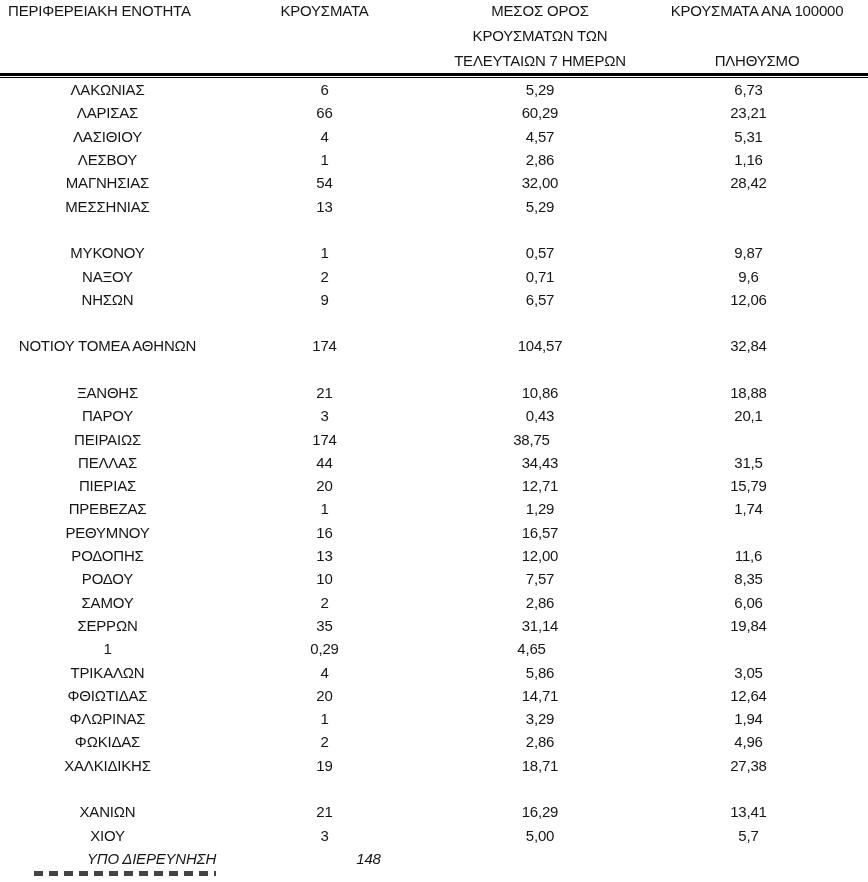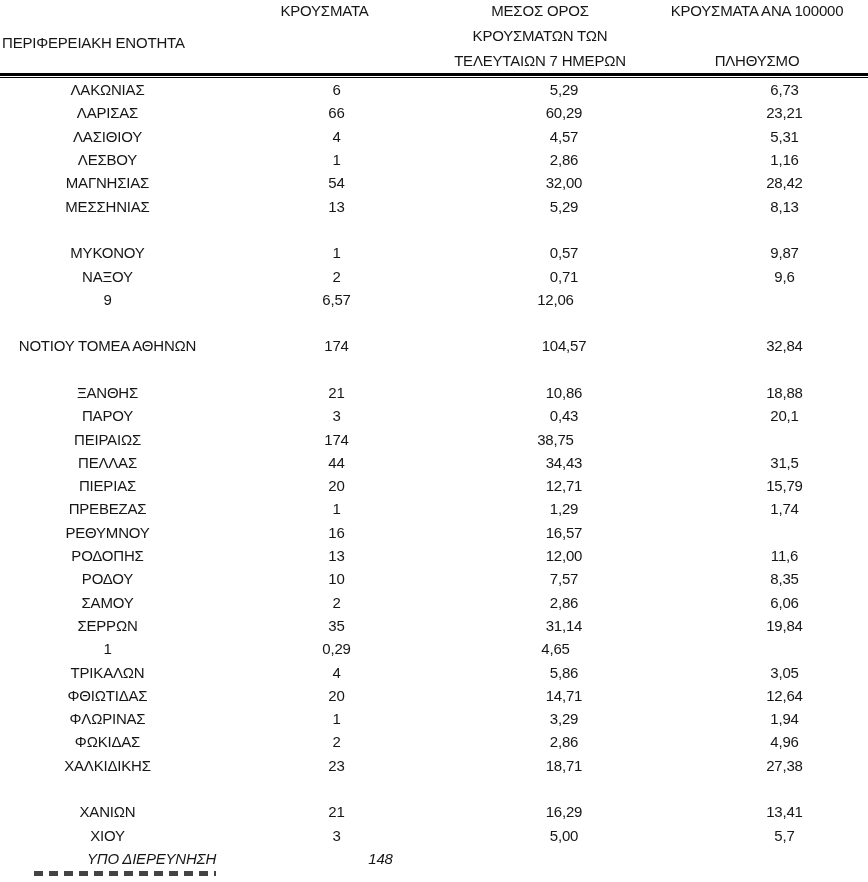--- a/index.html
+++ b/index.html
@@ -23,38 +23,37 @@
     flex-direction: column;
     justify-content: space-between;
     align-items: center;
     text-align: center;
     font-size: 15px;
     line-height: 22.4px;
     letter-spacing: -0.2px;
     padding-bottom: 1px;
     white-space: nowrap;
   }
-  .hcell.c1 { align-items: flex-start; text-align: left; padding-left: 2px; margin-top: 32px; }
+  .hcell.c1 { align-items: flex-start; text-align: left; padding-left: 8px; }
 
   
   .rule {
     height: 5px;
     background: linear-gradient(to bottom, #000 0px, #000 2.5px, #fff 2.5px, #fff 3.5px, #000 3.5px, #000 5px);
   }
 
   
   .rows { width: 868px; }
   .row {
     display: grid;
     grid-template-columns: 215px 219px 212px 222px;
     height: 23.3px;
     align-items: center;
     font-size: 15px;
     letter-spacing: -0.2px;
-    gap: 12px;
   }
   .row.spacer { height: 23.3px; }
   .row.italic { font-style: italic; padding-left: 44px; }
   .cell { text-align: center; white-space: nowrap; }
   .cell.c4 { padding-right: 17px; }
 
   
   .cutoff {
     height: 5px;
     width: 182px;
@@ -119,36 +118,36 @@
       <div class="row">
         <div class="cell c1">ΜΑΓΝΗΣΙΑΣ</div>
         <div class="cell c2">54</div>
         <div class="cell c3">32,00</div>
         <div class="cell c4">28,42</div>
       </div>
       <div class="row">
         <div class="cell c1">ΜΕΣΣΗΝΙΑΣ</div>
         <div class="cell c2">13</div>
         <div class="cell c3">5,29</div>
-        <div class="cell c4">8,13</div>
       </div>
       <div class="row spacer"></div>
       <div class="row">
         <div class="cell c1">ΜΥΚΟΝΟΥ</div>
         <div class="cell c2">1</div>
         <div class="cell c3">0,57</div>
         <div class="cell c4">9,87</div>
       </div>
       <div class="row">
         <div class="cell c1">ΝΑΞΟΥ</div>
         <div class="cell c2">2</div>
         <div class="cell c3">0,71</div>
         <div class="cell c4">9,6</div>
       </div>
       <div class="row">
+        <div class="cell c1">ΝΗΣΩΝ</div>
         <div class="cell c2">9</div>
         <div class="cell c3">6,57</div>
         <div class="cell c4">12,06</div>
       </div>
       <div class="row spacer"></div>
       <div class="row">
         <div class="cell c1">ΝΟΤΙΟΥ ΤΟΜΕΑ ΑΘΗΝΩΝ</div>
         <div class="cell c2">174</div>
         <div class="cell c3">104,57</div>
         <div class="cell c4">32,84</div>
@@ -242,21 +241,21 @@
         <div class="cell c4">1,94</div>
       </div>
       <div class="row">
         <div class="cell c1">ΦΩΚΙΔΑΣ</div>
         <div class="cell c2">2</div>
         <div class="cell c3">2,86</div>
         <div class="cell c4">4,96</div>
       </div>
       <div class="row">
         <div class="cell c1">ΧΑΛΚΙΔΙΚΗΣ</div>
-        <div class="cell c2">23</div>
+        <div class="cell c2">19</div>
         <div class="cell c3">18,71</div>
         <div class="cell c4">27,38</div>
       </div>
       <div class="row spacer"></div>
       <div class="row">
         <div class="cell c1">ΧΑΝΙΩΝ</div>
         <div class="cell c2">21</div>
         <div class="cell c3">16,29</div>
         <div class="cell c4">13,41</div>
       </div>

